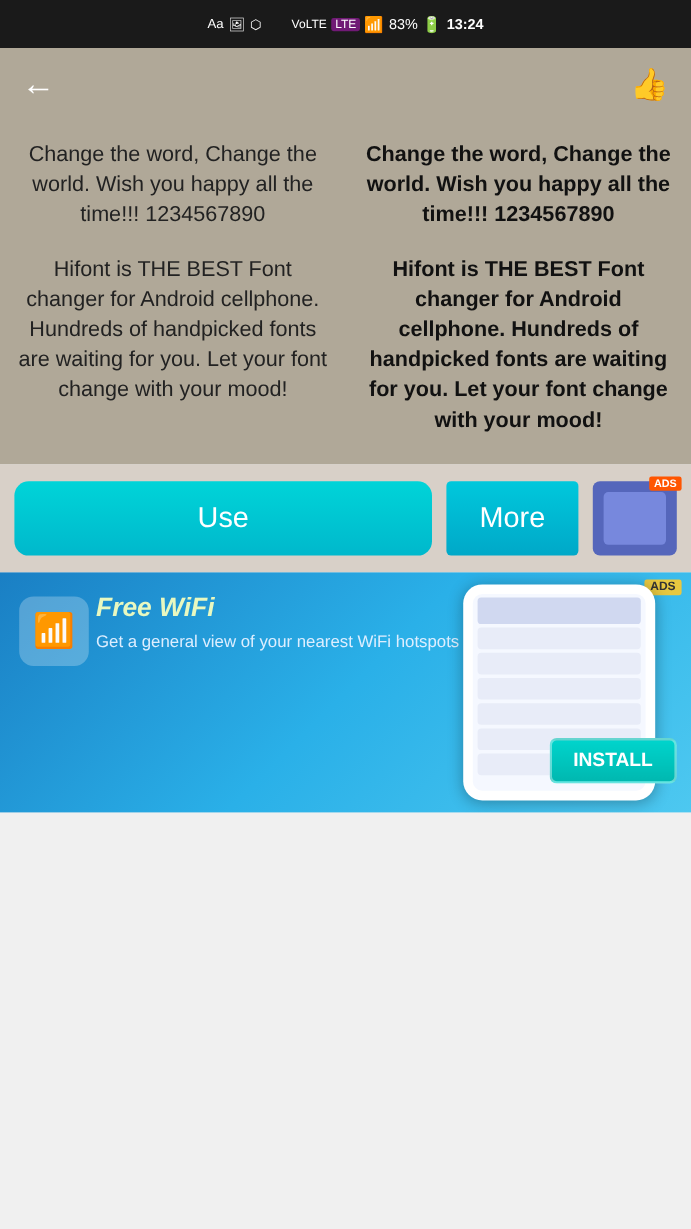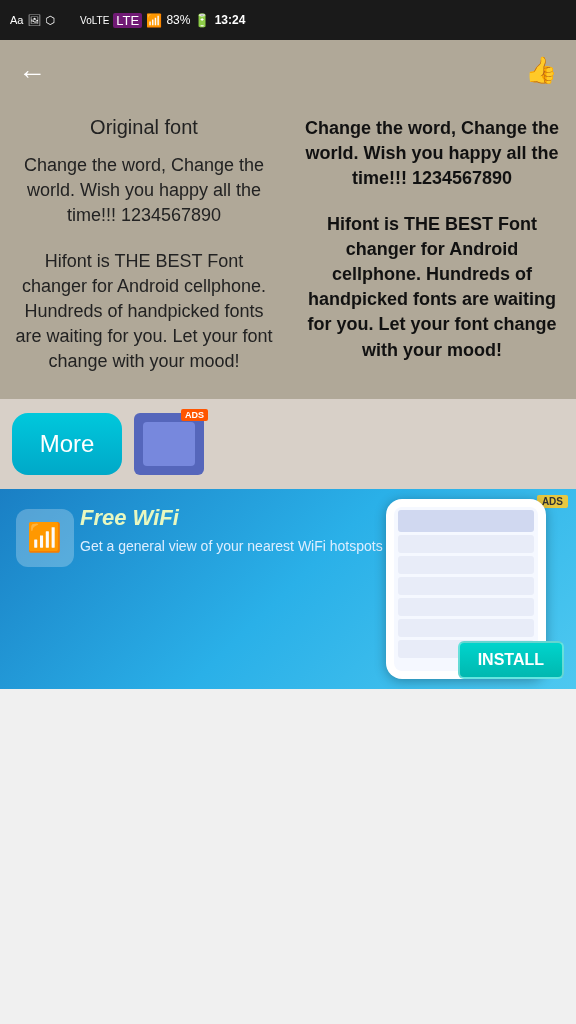--- a/index.html
+++ b/index.html
@@ -13,21 +13,21 @@
       overflow-x: hidden;
     }
 
     
     .status-bar {
       width: 100%;
       height: 40px;
       background: #1a1a1a;
       display: flex;
       align-items: center;
-      justify-content: flex-start;
+      justify-content: center;
       padding: 0 10px;
       color: white;
       font-size: 12px;
       gap: 25px;
     }
 
     .status-bar-left {
       display: flex;
       gap: 4px;
       align-items: center;
@@ -129,21 +129,21 @@
       font-size: 24px;
       font-weight: 500;
       cursor: pointer;
     }
 
     .btn-more {
       width: 110px;
       height: 62px;
       background: linear-gradient(180deg, #00c8dc, #00a8c8);
       border: none;
-      border-radius: 16px;
+      border-radius: 4px;
       color: white;
       font-size: 24px;
       font-weight: 500;
       cursor: pointer;
     }
 
     .ads-thumbnail {
       width: 70px;
       height: 62px;
       position: relative;
@@ -268,21 +268,21 @@
       border-radius: 3px;
     }
 
     .phone-screen-row.header {
       height: 22px;
       background: #d0d8f0;
     }
 
     .install-btn {
       position: absolute;
-      bottom: 10px;
+      bottom: 24px;
       right: 12px;
       background: linear-gradient(180deg, #00d4cc, #00b8b0);
       color: white;
       font-size: 16px;
       font-weight: bold;
       border: none;
       border-radius: 6px;
       padding: 8px 18px;
       cursor: pointer;
       border: 2px solid rgba(255,255,255,0.4);
@@ -292,52 +292,52 @@
 <body>
 
 <div class="status-bar">
   <div class="status-bar-left">
     <span class="status-icon">Aa</span>
     <span class="status-icon">🖼</span>
     <span class="status-icon">⬡</span>
   </div>
   <div class="status-bar-right">
     <span style="font-size:10px;">VoLTE</span>
-    <span style="background:#701a75;padding:0 3px;border-radius:2px;font-size:13px;">LTE</span>
+    <span style="background:#701a75;padding:0 3px;border-radius:2px;font-size:10px;">LTE</span>
     <span style="font-size:13px;">📶</span>
     <span>83%</span>
     <span style="font-size:13px;">🔋</span>
     <span style="font-weight:bold;">13:24</span>
   </div>
 </div>
 
 <div class="top-bar">
   <button class="top-bar-btn">←</button>
   <button class="top-bar-btn" style="font-size:26px;">👍</button>
 </div>
 
 <div class="preview-area">
   <div class="preview-columns">
 
     <div class="preview-col">
-      <div class="col-header">Original font</div>
       <div class="preview-text-normal">Change the word, Change the world. Wish you happy all the time!!! 1234567890</div>
       <div class="preview-separator"></div>
       <div class="preview-text-normal">Hifont is THE BEST Font changer for Android cellphone. Hundreds of handpicked fonts are waiting for you. Let your font change with your mood!</div>
     </div>
 
     <div class="preview-col">
       <div class="preview-text-bold">Change the word, Change the world. Wish you happy all the time!!! 1234567890</div>
       <div class="preview-separator"></div>
       <div class="preview-text-bold">Hifont is THE BEST Font changer for Android cellphone. Hundreds of handpicked fonts are waiting for you. Let your font change with your mood!</div>
     </div>
   </div>
 </div>
 
 <div class="buttons-row">
+  <button class="btn-use">Use</button>
   <button class="btn-more">More</button>
   <div class="ads-thumbnail">
     <span class="ads-badge">ADS</span>
     <div class="ads-thumbnail-inner"></div>
   </div>
 </div>
 
 <div class="ad-banner">
   <span class="ad-banner-ads-label">ADS</span>
 

